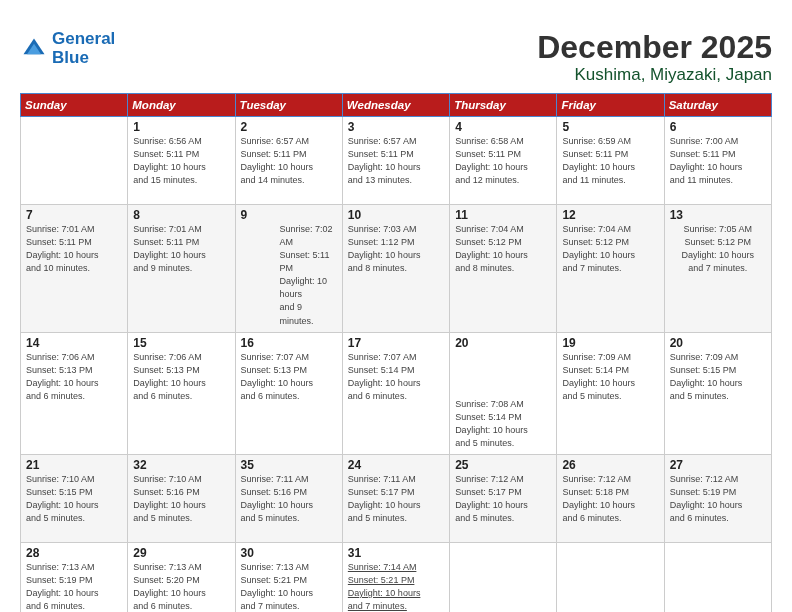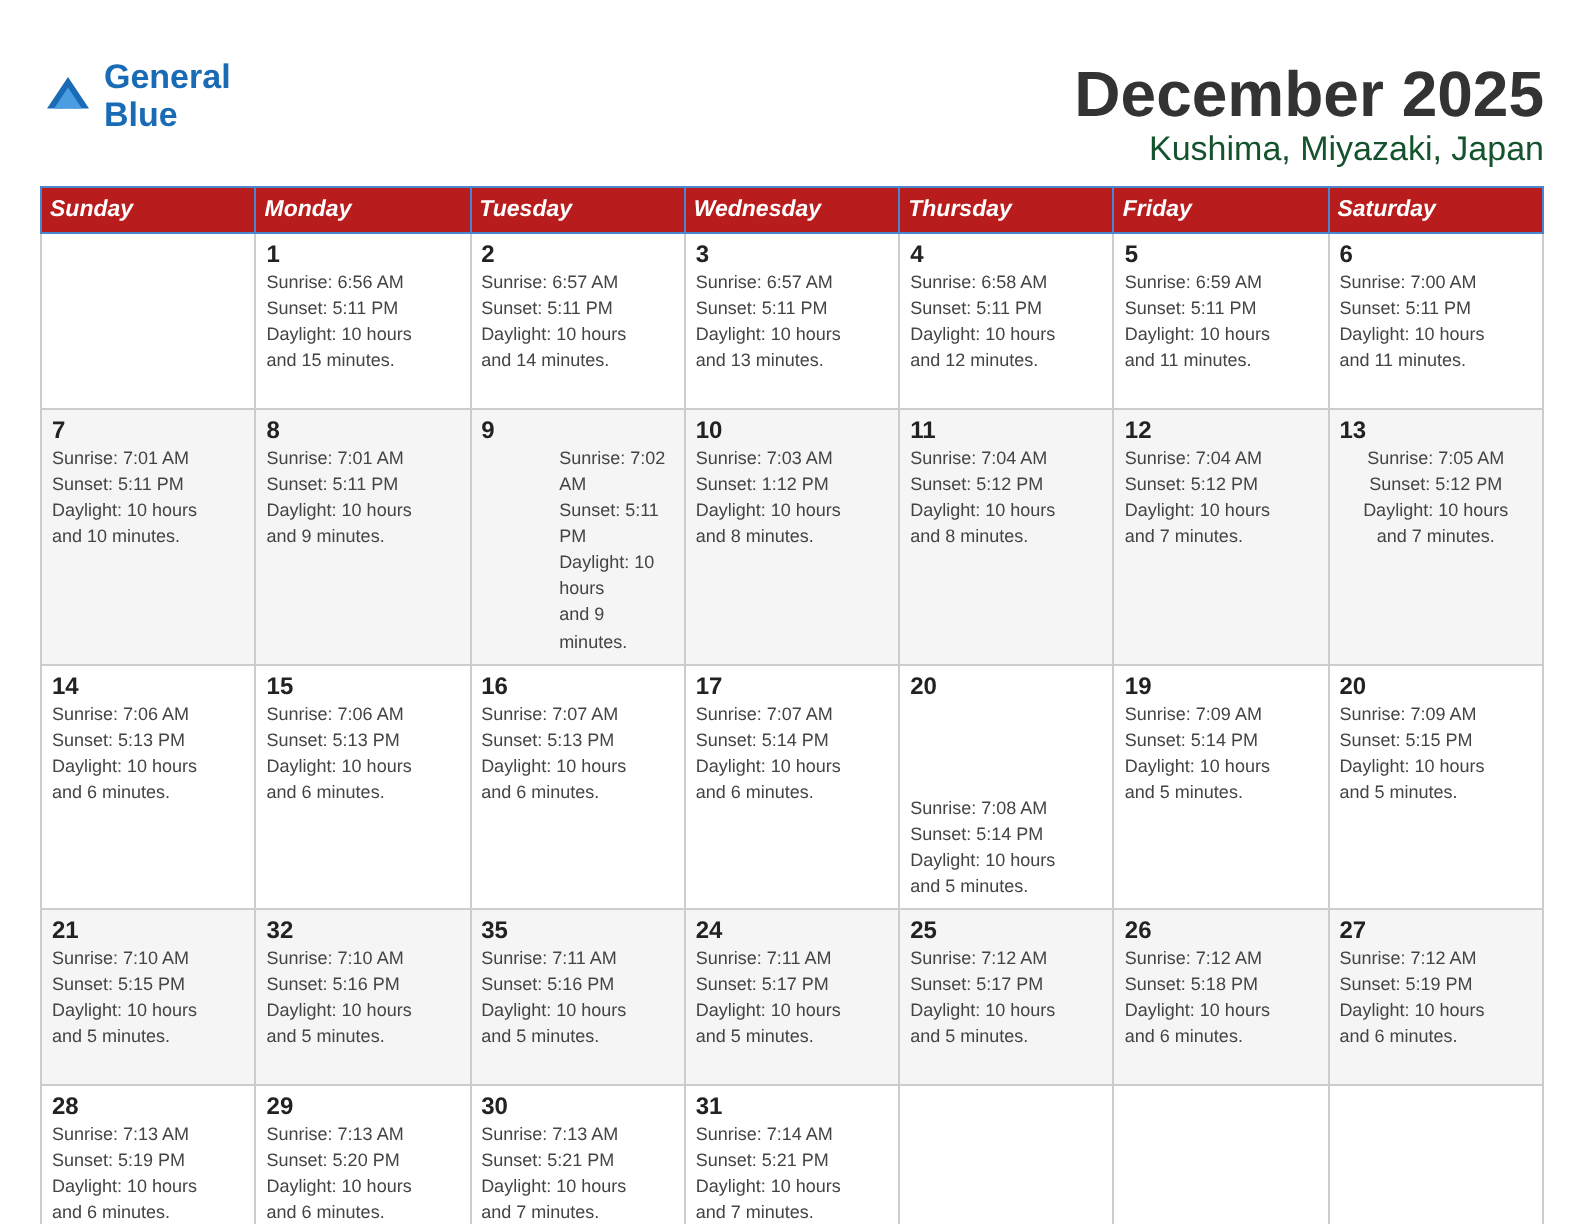--- a/index.html
+++ b/index.html
@@ -346,21 +346,21 @@
           </td>
           <td>
             <span class="day-num">30</span>
             <div class="day-info" style="white-space: pre-line;">Sunrise: 7:13 AM
 Sunset: 5:21 PM
 Daylight: 10 hours
 and 7 minutes.</div>
           </td>
           <td>
             <span class="day-num">31</span>
-            <div class="day-info" style="white-space: pre-line;">Sunrise: 7:14 AM
+            <div class="day-info" style="white-space: pre-line; text-decoration: underline;">Sunrise: 7:14 AM
 Sunset: 5:21 PM
 Daylight: 10 hours
 and 7 minutes.</div>
           </td>
           <td class="empty-cell"></td>
           <td class="empty-cell"></td>
           <td class="empty-cell"></td>
         </tr>
       </tbody>
   </table>

